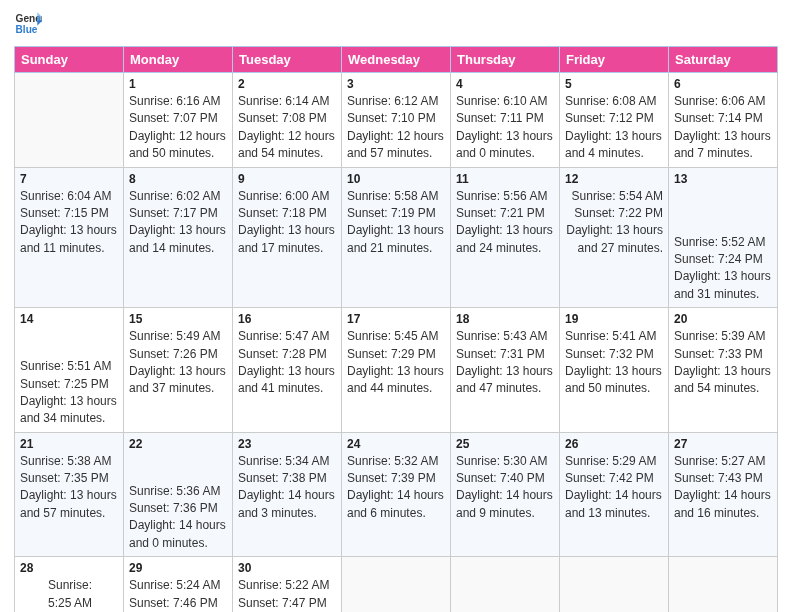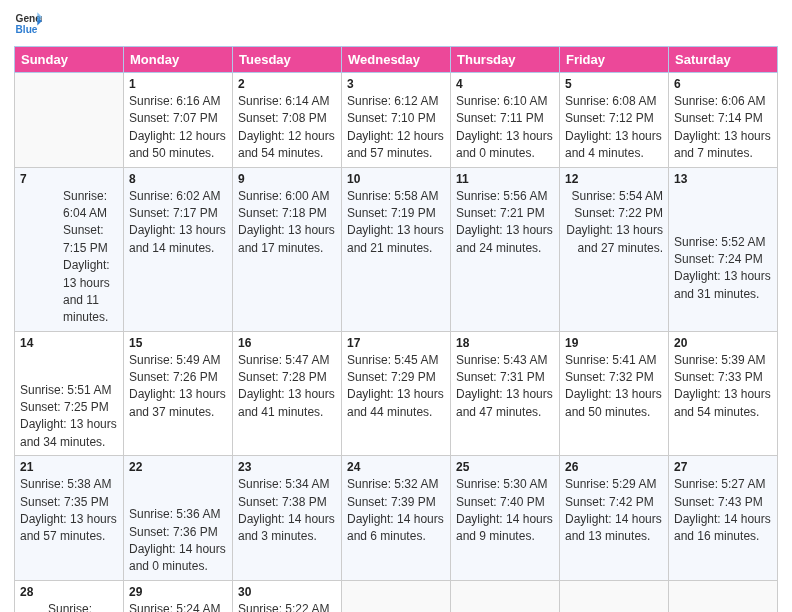--- a/index.html
+++ b/index.html
@@ -160,21 +160,21 @@
             <span class="day-num">6</span>
             <div class="day-info" style="white-space: pre-line;">Sunrise: 6:06 AM
 Sunset: 7:14 PM
 Daylight: 13 hours
 and 7 minutes.</div>
           </td>
         </tr>
         <tr>
           <td>
             <span class="day-num">7</span>
-            <div class="day-info" style="white-space: pre-line; margin-left: 43px;">Sunrise: 6:04 AM
+            <div class="day-info" style="white-space: pre-line;">Sunrise: 6:04 AM
 Sunset: 7:15 PM
 Daylight: 13 hours
 and 11 minutes.</div>
           </td>
           <td>
             <span class="day-num">8</span>
             <div class="day-info" style="white-space: pre-line;">Sunrise: 6:02 AM
 Sunset: 7:17 PM
 Daylight: 13 hours
 and 14 minutes.</div>

